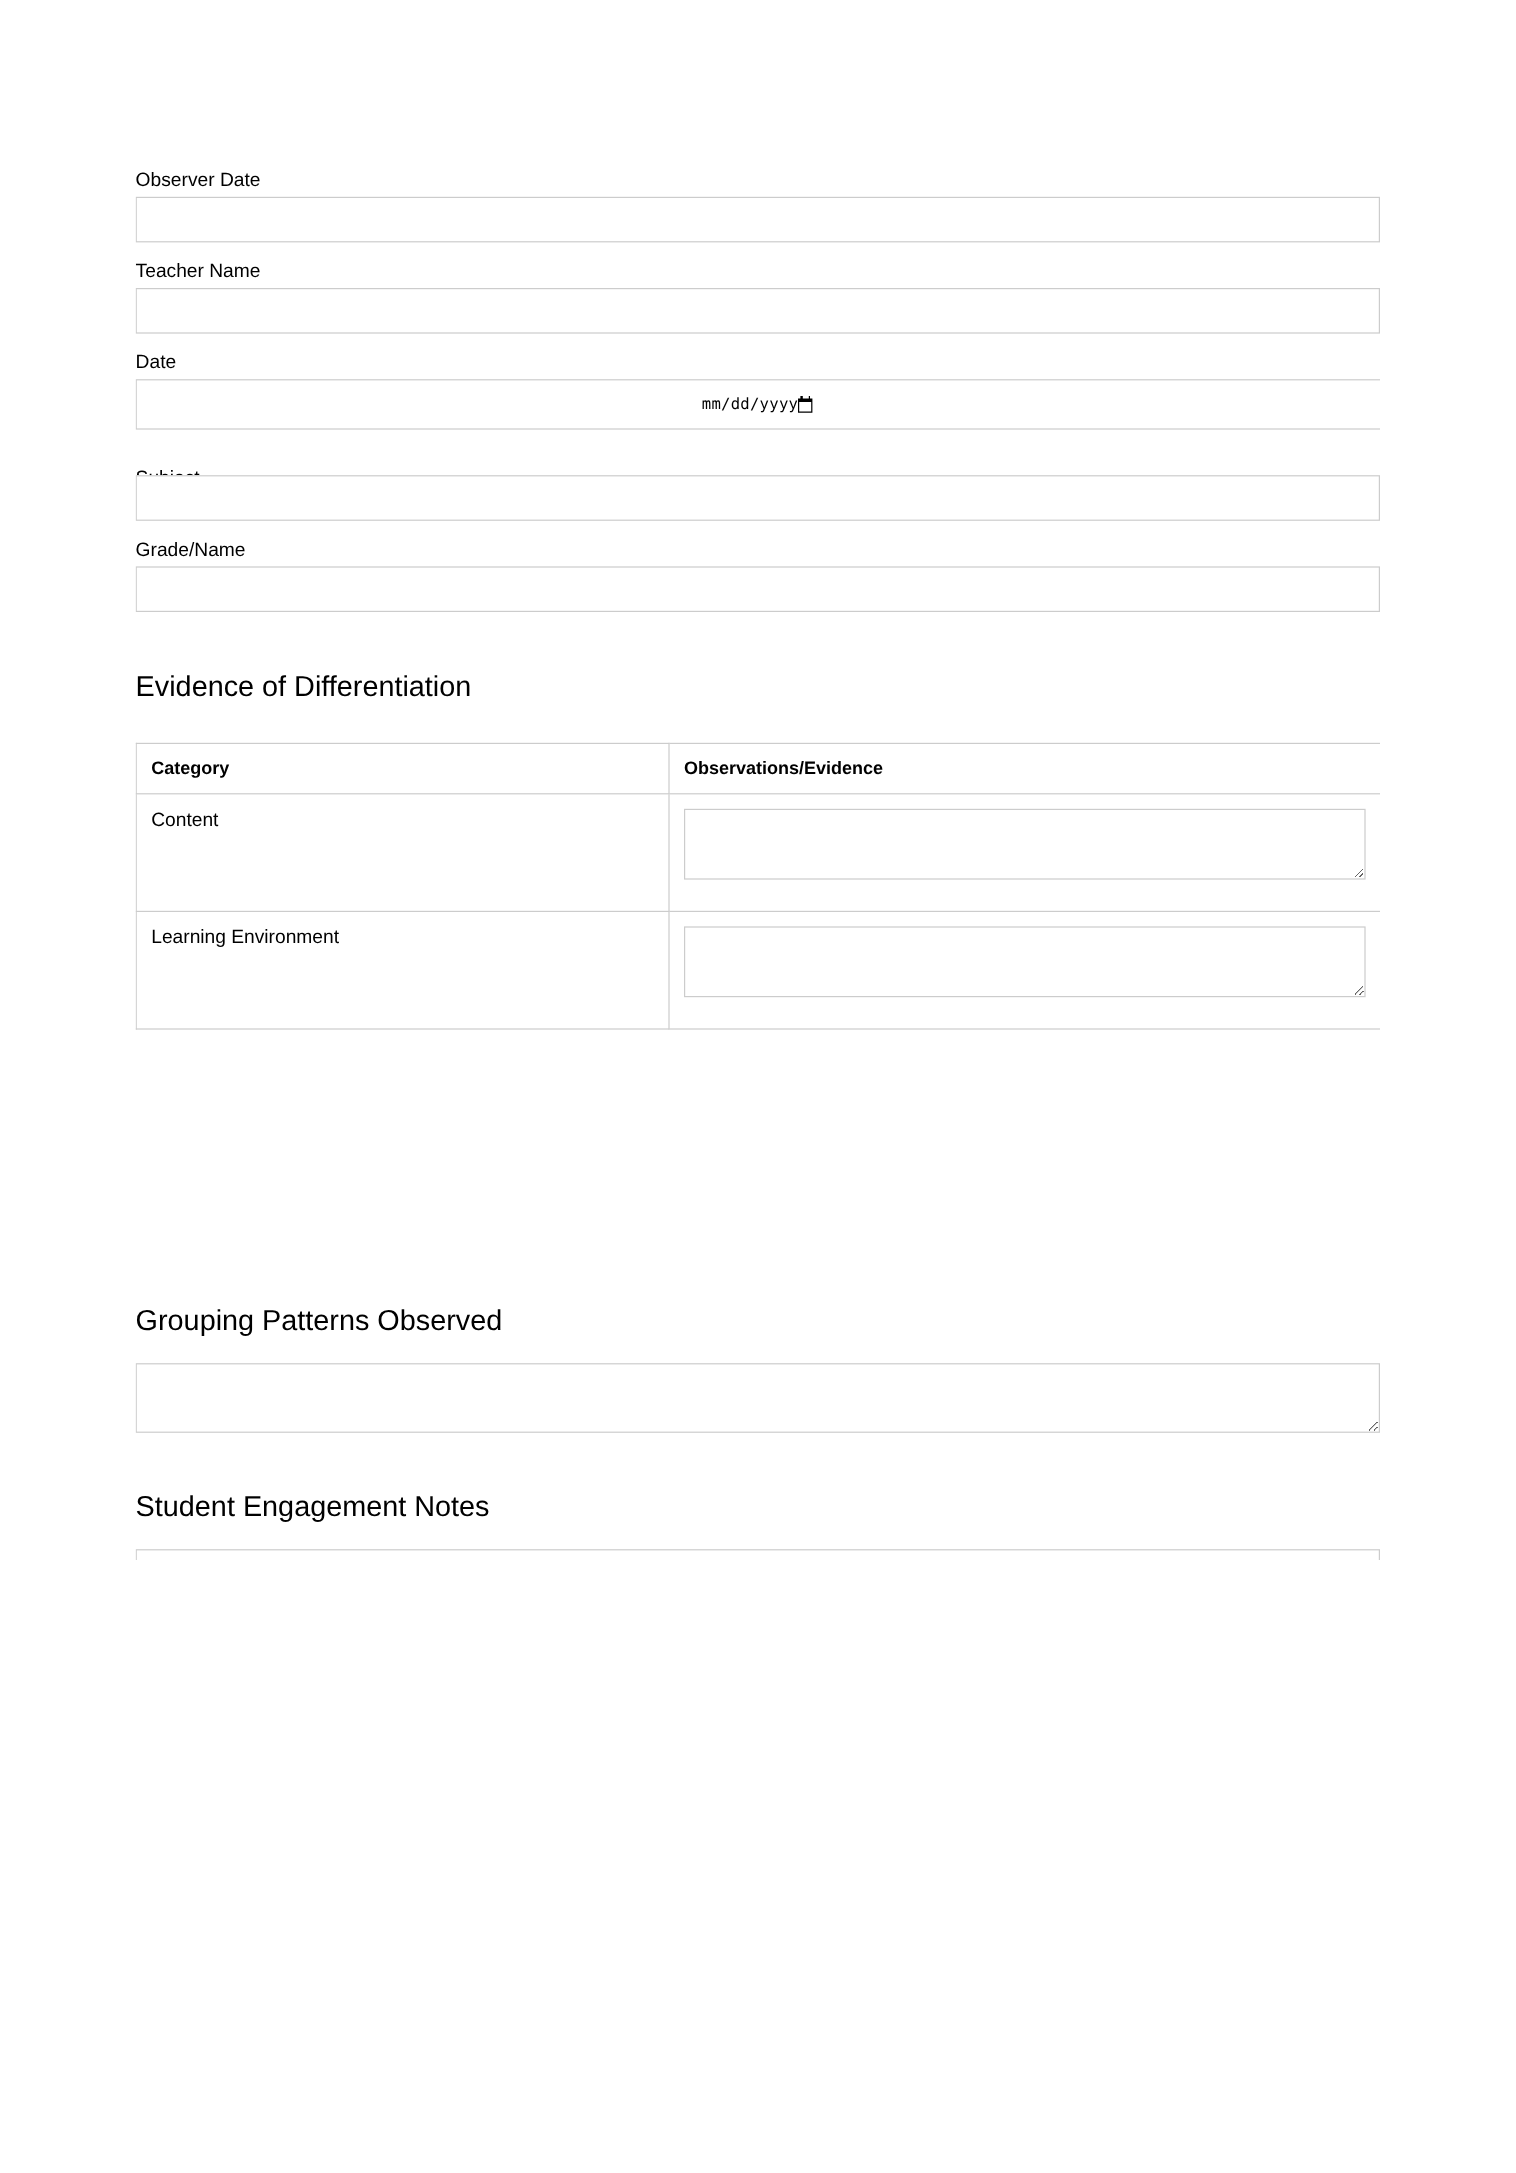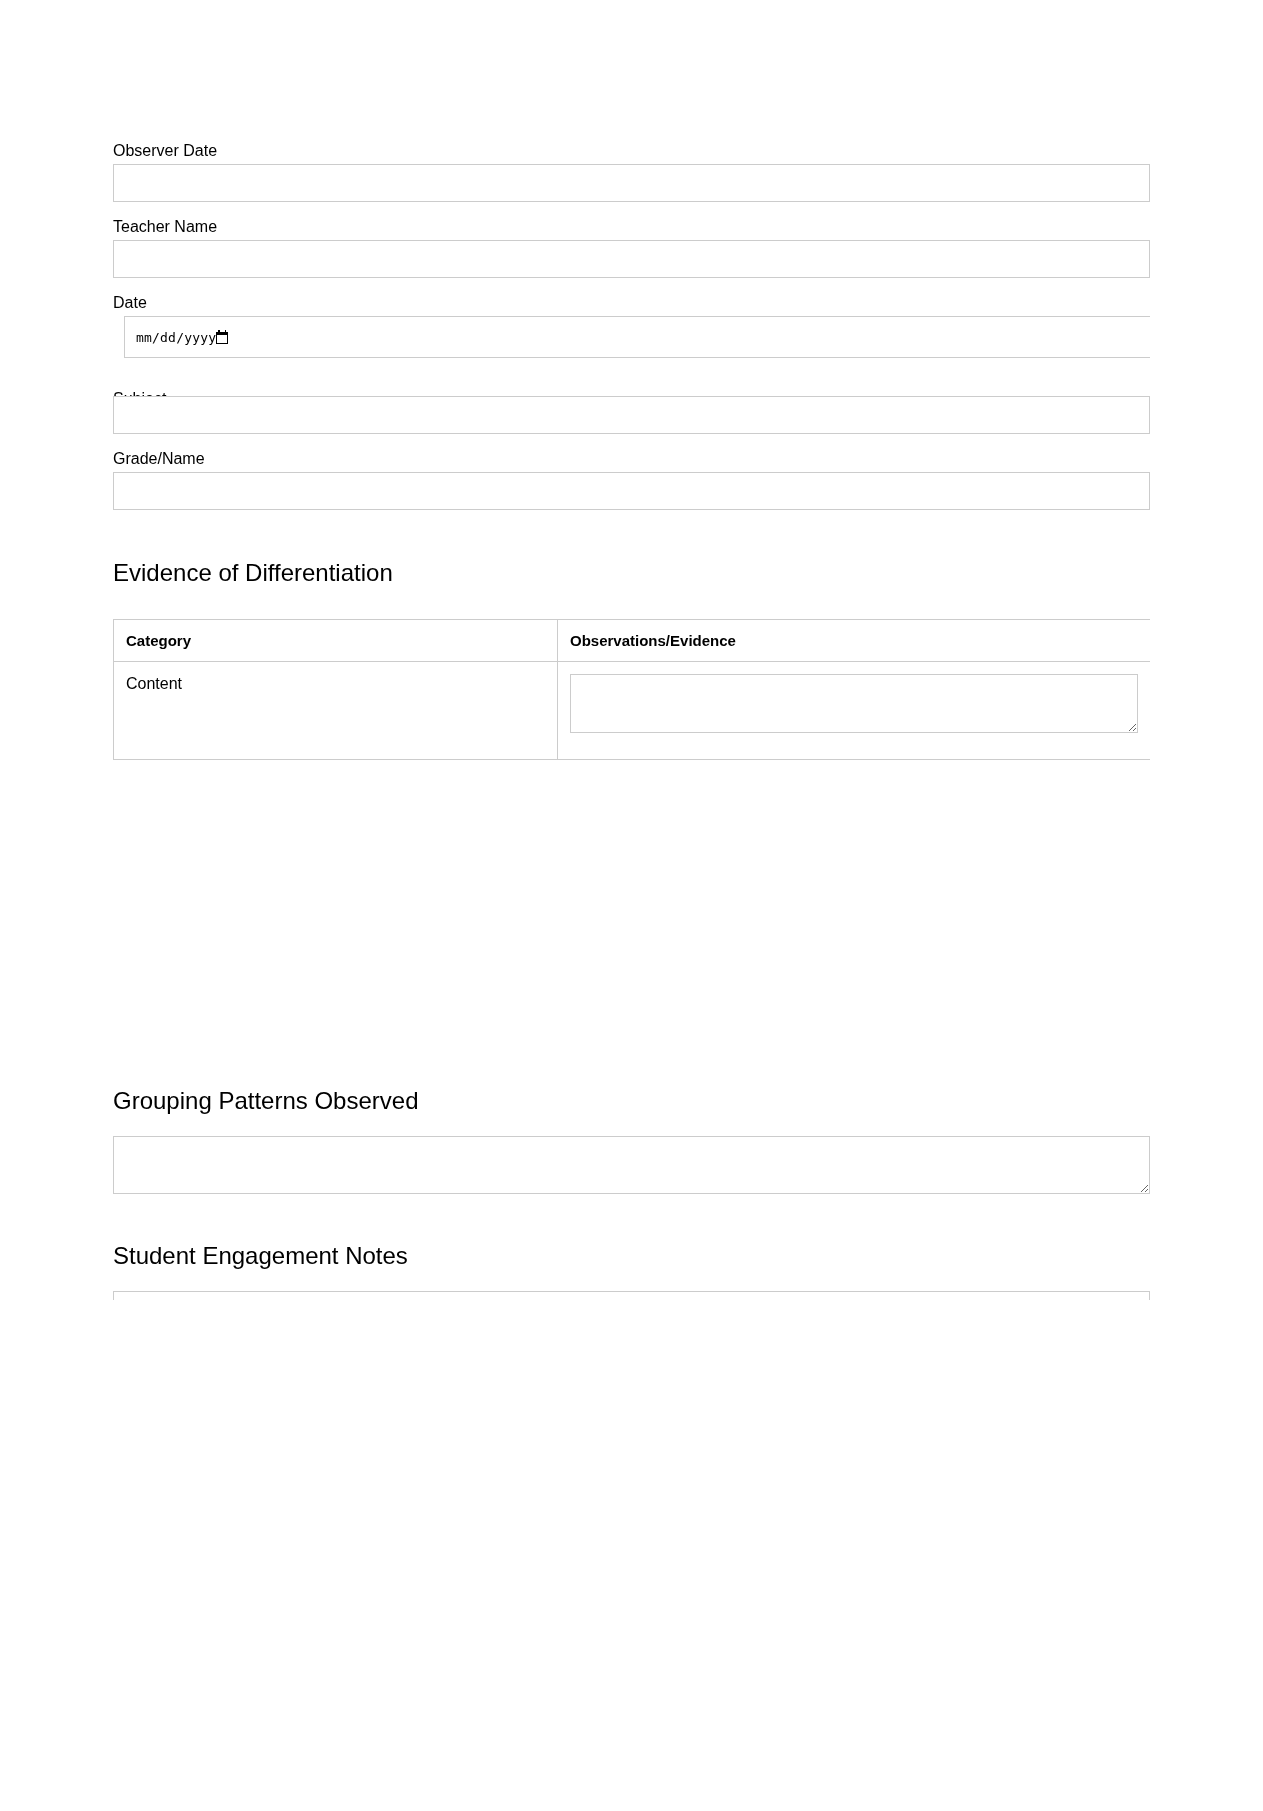--- a/index.html
+++ b/index.html
@@ -55,23 +55,22 @@
     }
     .date-input {
       position: absolute;
       left: 0;
       width: 1041px;
       height: 42px;
       border: 1px solid #cccccc;
       background: #fff;
       display: flex;
       align-items: center;
-      justify-content: flex-start;
+      justify-content: center;
       padding: 0 16px 0 11px;
-      margin-left: 11px;
     }
     .date-placeholder {
       font-family: "DejaVu Sans Mono", monospace;
       font-size: 13px;
       color: #000;
       letter-spacing: 0.2px;
     }
     .calendar-icon {
       width: 12px;
       height: 12px;
@@ -194,20 +193,26 @@
         <th>Observations/Evidence</th>
       </tr>
     </thead>
     <tbody>
       <tr>
         <td>Content</td>
         <td>
           <textarea class="cell-textarea" style=""></textarea>
         </td>
       </tr>
+      <tr>
+        <td>Learning Environment</td>
+        <td>
+          <textarea class="cell-textarea" style=""></textarea>
+        </td>
+      </tr>
     </tbody>
   </table>
 
   <h2 style="top:1087px;">Grouping Patterns Observed</h2>
   <textarea class="block-textarea" style="top: 1136px;"></textarea>
 
   <h2 style="top:1242px;">Student Engagement Notes</h2>
   <textarea class="block-textarea" style="top: 1291px;"></textarea>
 
 </div>

